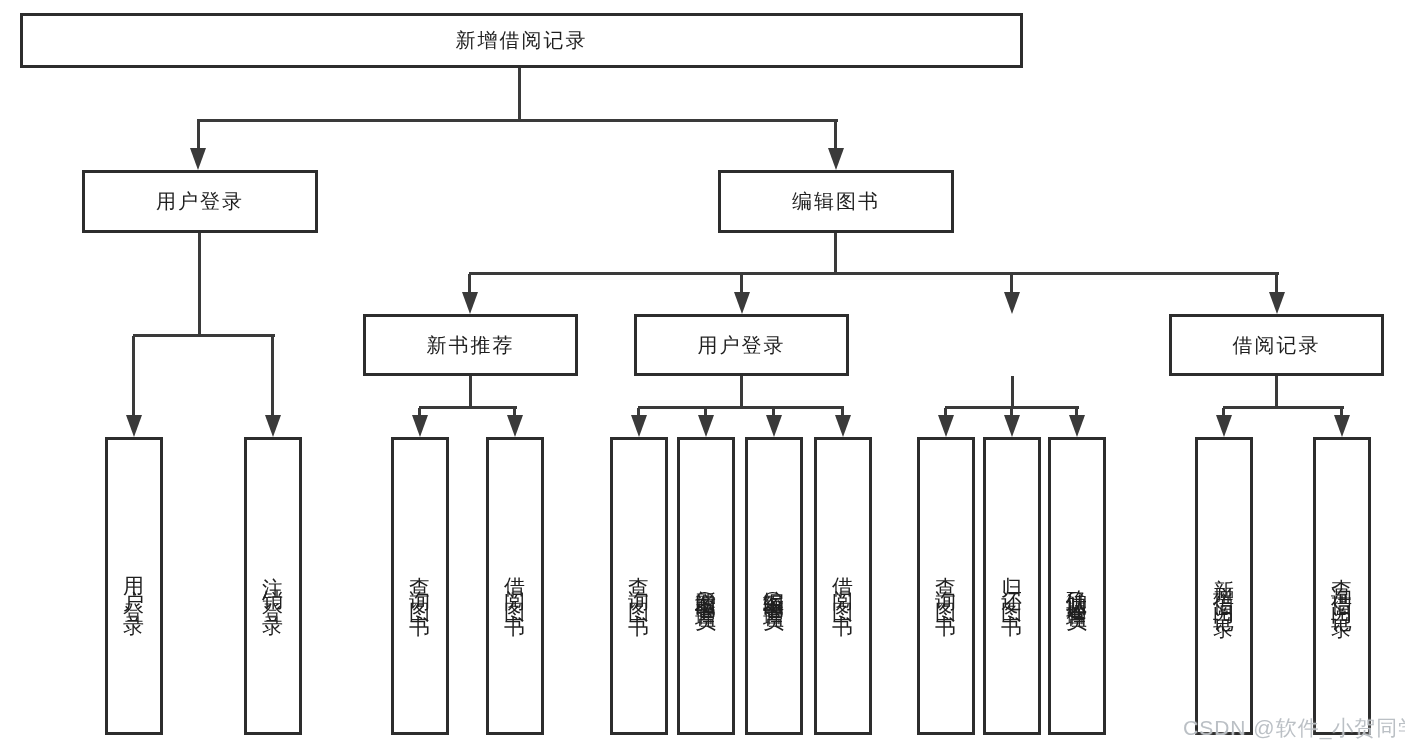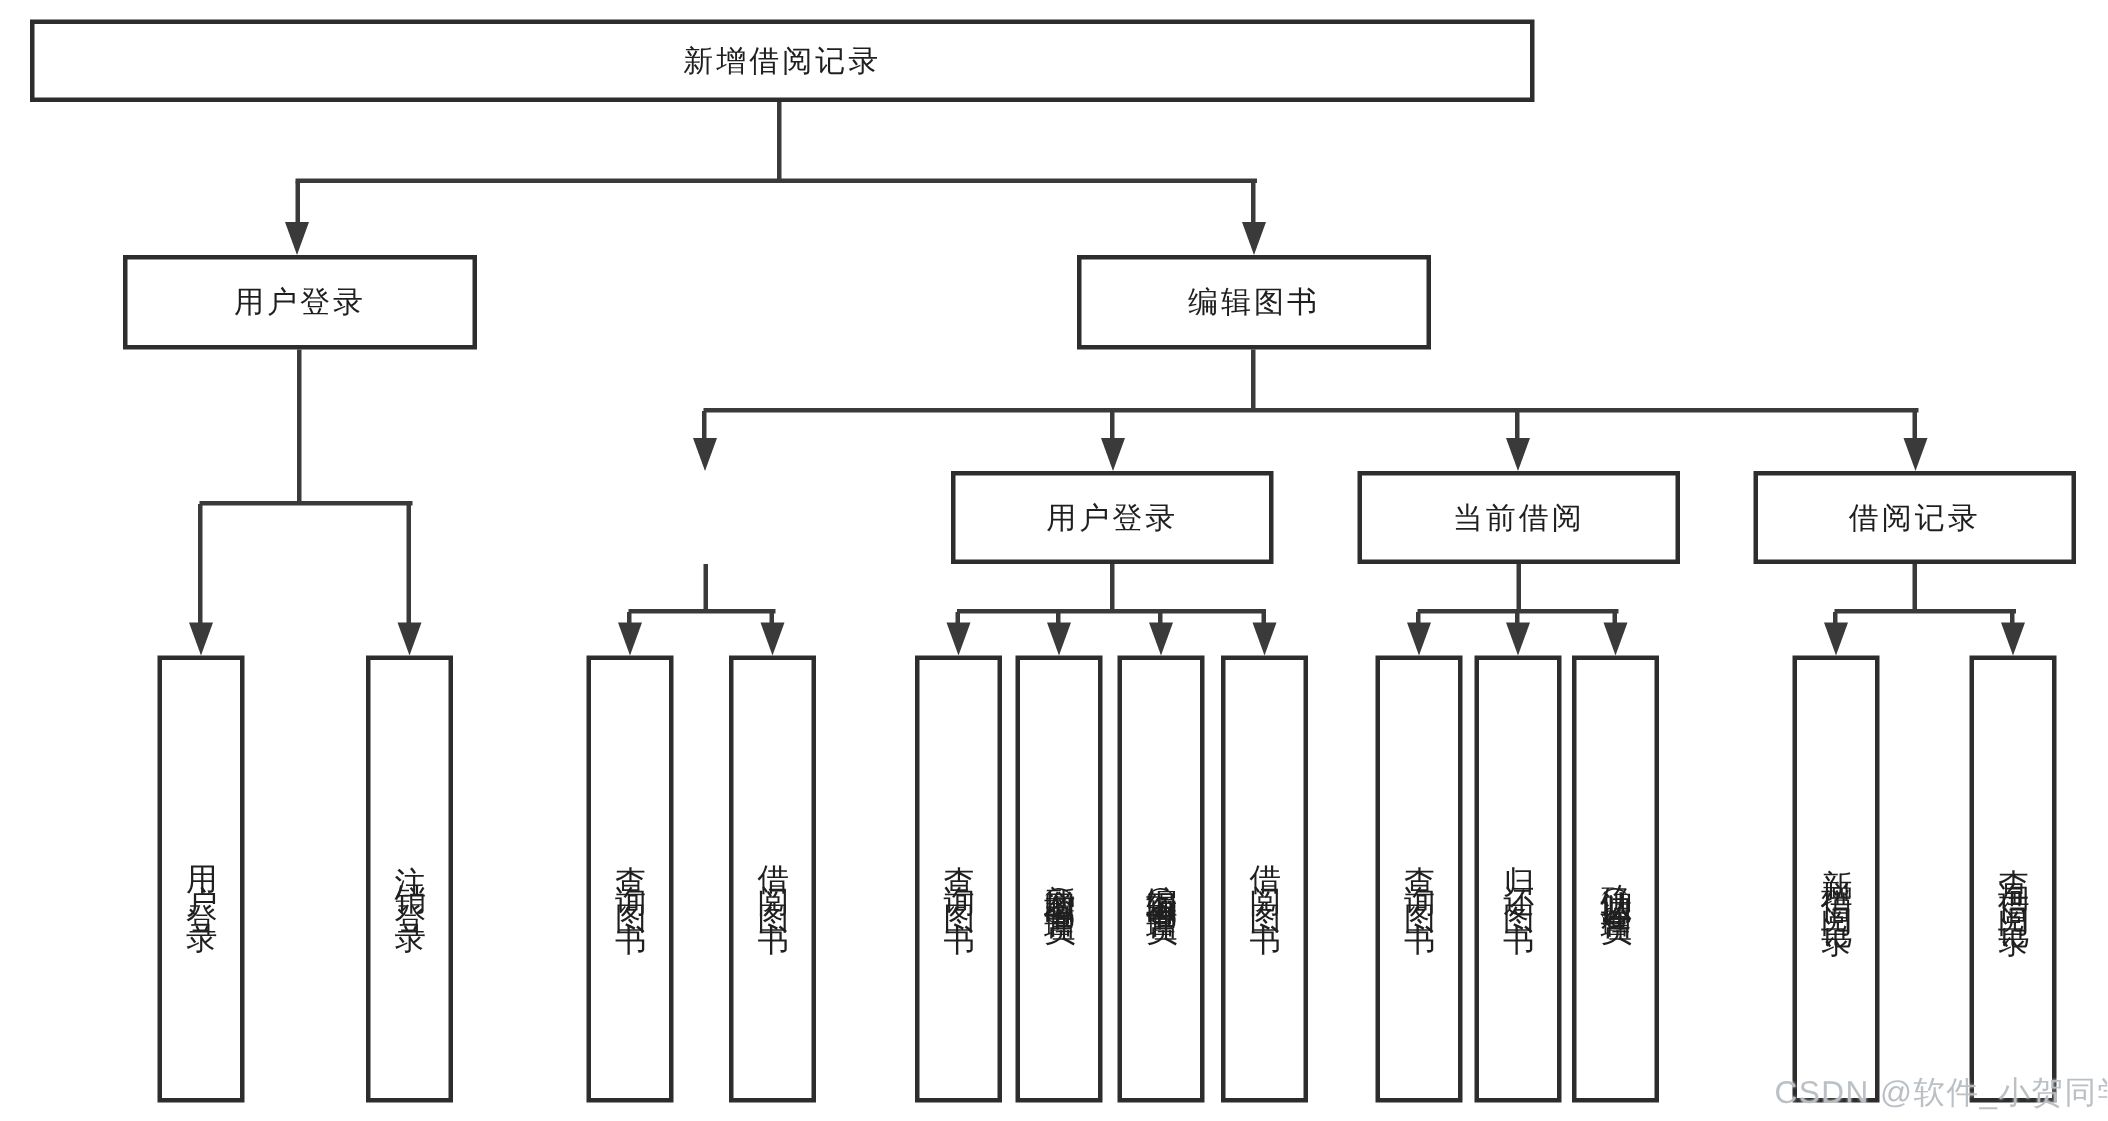--- a/index.html
+++ b/index.html
@@ -42,25 +42,25 @@
     <span>新增借阅记录</span>
   </div>
 
   <div class="box l2" style="left:82px">
     <span>用户登录</span>
   </div>
   <div class="box l2" style="left:718px">
     <span>编辑图书</span>
   </div>
 
+  <div class="box l3" style="left:363px">
+    <span>新书推荐</span>
+  </div>
   <div class="box l3" style="left:634px">
     <span>用户登录</span>
-  </div>
-  <div class="box l3" style="left:905px">
-    <span>当前借阅</span>
   </div>
   <div class="box l3" style="left:1169px">
     <span>借阅记录</span>
   </div>
 
   <div class="leaf" style="left:105px">
     <span class="vtext sp4">用户登录</span>
   </div>
   <div class="leaf" style="left:244px">
     <span class="vtext sp4">注销登录</span>

